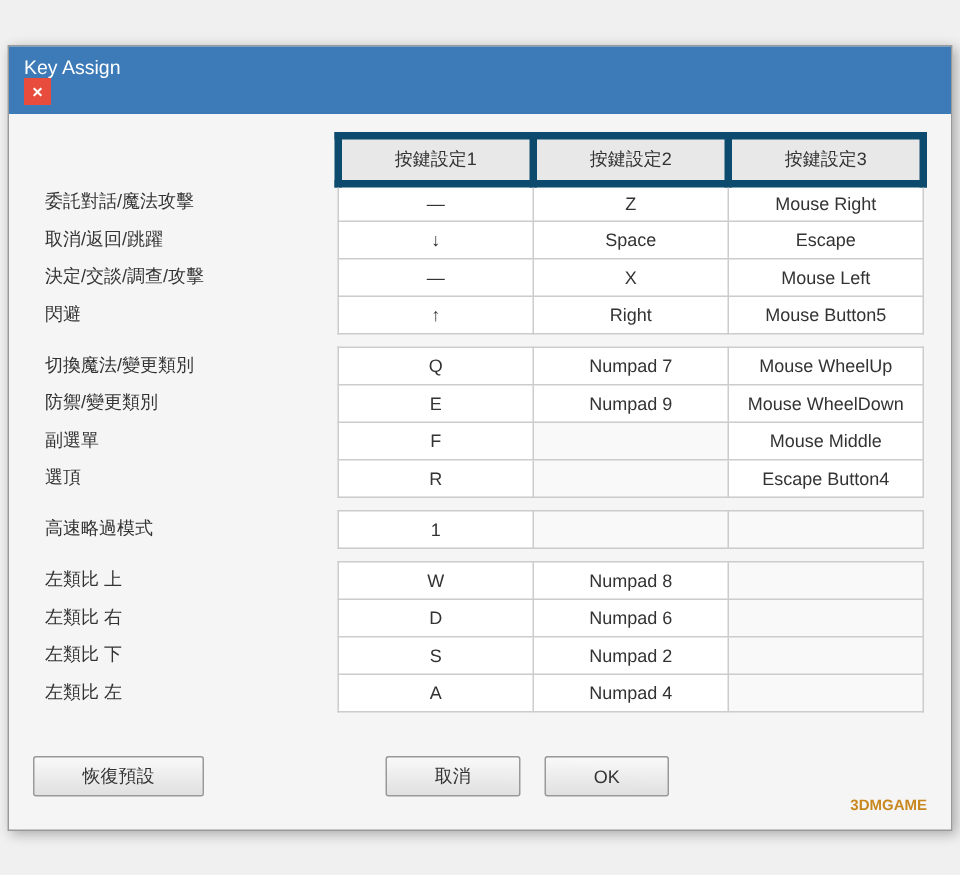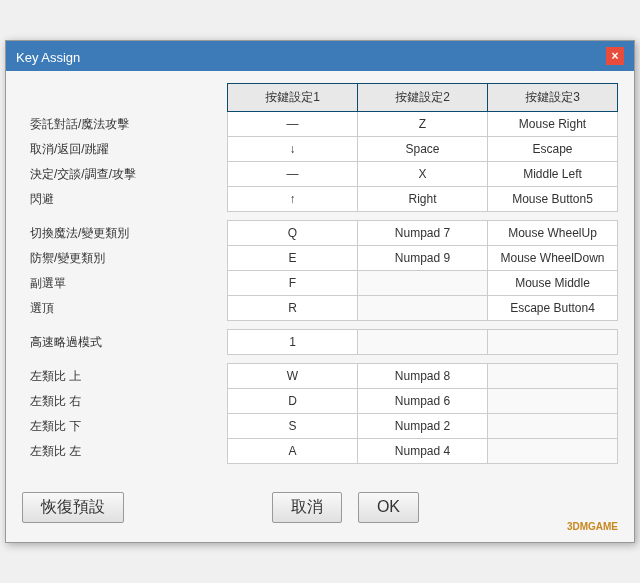--- a/index.html
+++ b/index.html
@@ -18,22 +18,23 @@
       background: #f5f5f5;
       border: 1px solid #999;
       box-shadow: 2px 2px 8px rgba(0,0,0,0.3);
     }
     .title-bar {
       background: #3c7ab8;
       color: white;
       padding: 6px 10px;
       display: flex;
       justify-content: space-between;
-      align-items: flex-end;
+      align-items: flex-start;
       font-size: 13px;
+      flex-direction: column;
     }
     .title-bar-close {
       width: 18px;
       height: 18px;
       background: #e74c3c;
       color: white;
       display: flex;
       align-items: center;
       justify-content: center;
       cursor: pointer;
@@ -42,21 +43,21 @@
     }
     .content {
       padding: 12px 16px 10px 16px;
     }
     table {
       width: 100%;
       border-collapse: collapse;
     }
     th {
       background: #e8e8e8;
-      border: 1px solid #0c4a6e;
+      border: 5px solid #0c4a6e;
       padding: 5px 8px;
       text-align: center;
       font-weight: normal;
       color: #333;
       font-size: 12px;
     }
     td {
       border: 1px solid #ccc;
       padding: 4px 8px;
       font-size: 12px;
@@ -85,25 +86,25 @@
       display: flex;
       justify-content: space-between;
       align-items: center;
       padding: 8px 16px 10px 16px;
     }
     .footer-center {
       display: flex;
       gap: 16px;
     }
     .btn {
-      padding: 4px 18px;
+      padding: 4px 32px;
       border: 1px solid #999;
       background: linear-gradient(to bottom, #f9f9f9, #e0e0e0);
       cursor: pointer;
-      font-size: 16px;
+      font-size: 12px;
       color: #333;
       border-radius: 2px;
     }
     .watermark {
       font-size: 10px;
       color: #c88820;
       font-weight: bold;
       margin-top: 39px;
     }
     .header-col {
@@ -138,21 +139,21 @@
           <tr>
             <td class="label-cell">取消/返回/跳躍</td>
             <td class="key-cell">↓</td>
             <td class="key-cell">Space</td>
             <td class="key-cell">Escape</td>
           </tr>
           <tr>
             <td class="label-cell">決定/交談/調查/攻擊</td>
             <td class="key-cell">—</td>
             <td class="key-cell">X</td>
-            <td class="key-cell">Middle Left</td>
+            <td class="key-cell">Mouse Left</td>
           </tr>
           <tr>
             <td class="label-cell">閃避</td>
             <td class="key-cell">↑</td>
             <td class="key-cell">Right</td>
             <td class="key-cell">Mouse Button5</td>
           </tr>
           <tr class="spacer">
             <td></td>
             <td></td>

